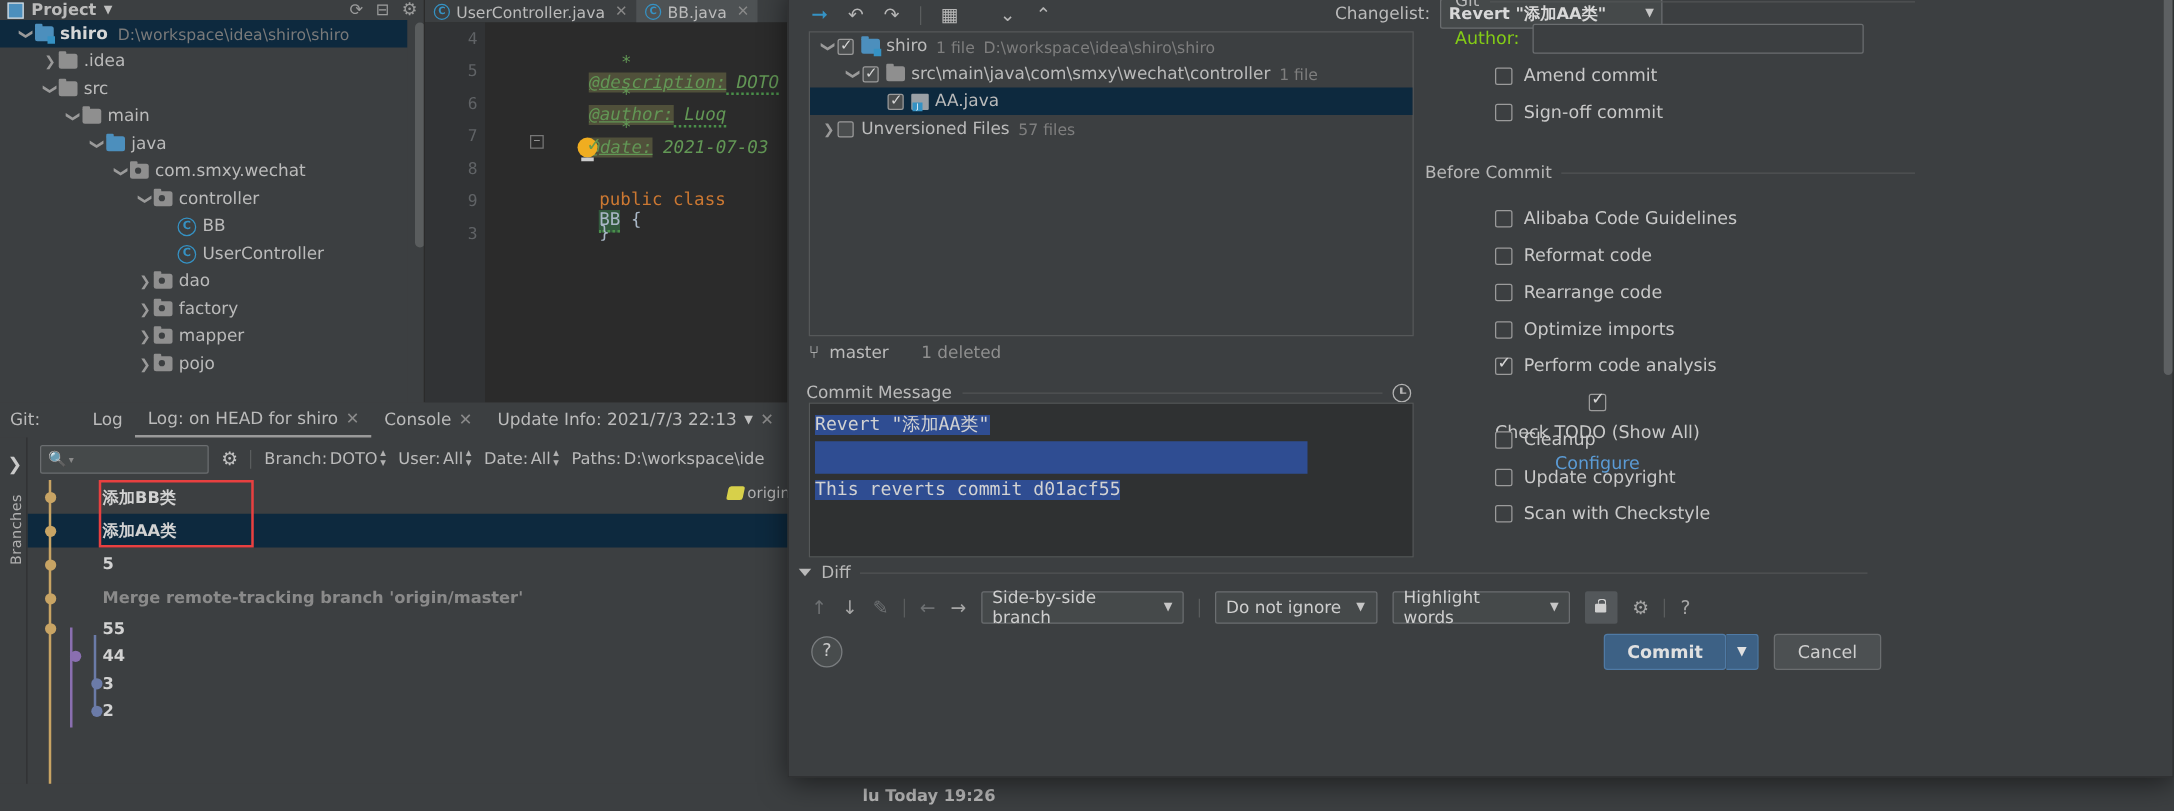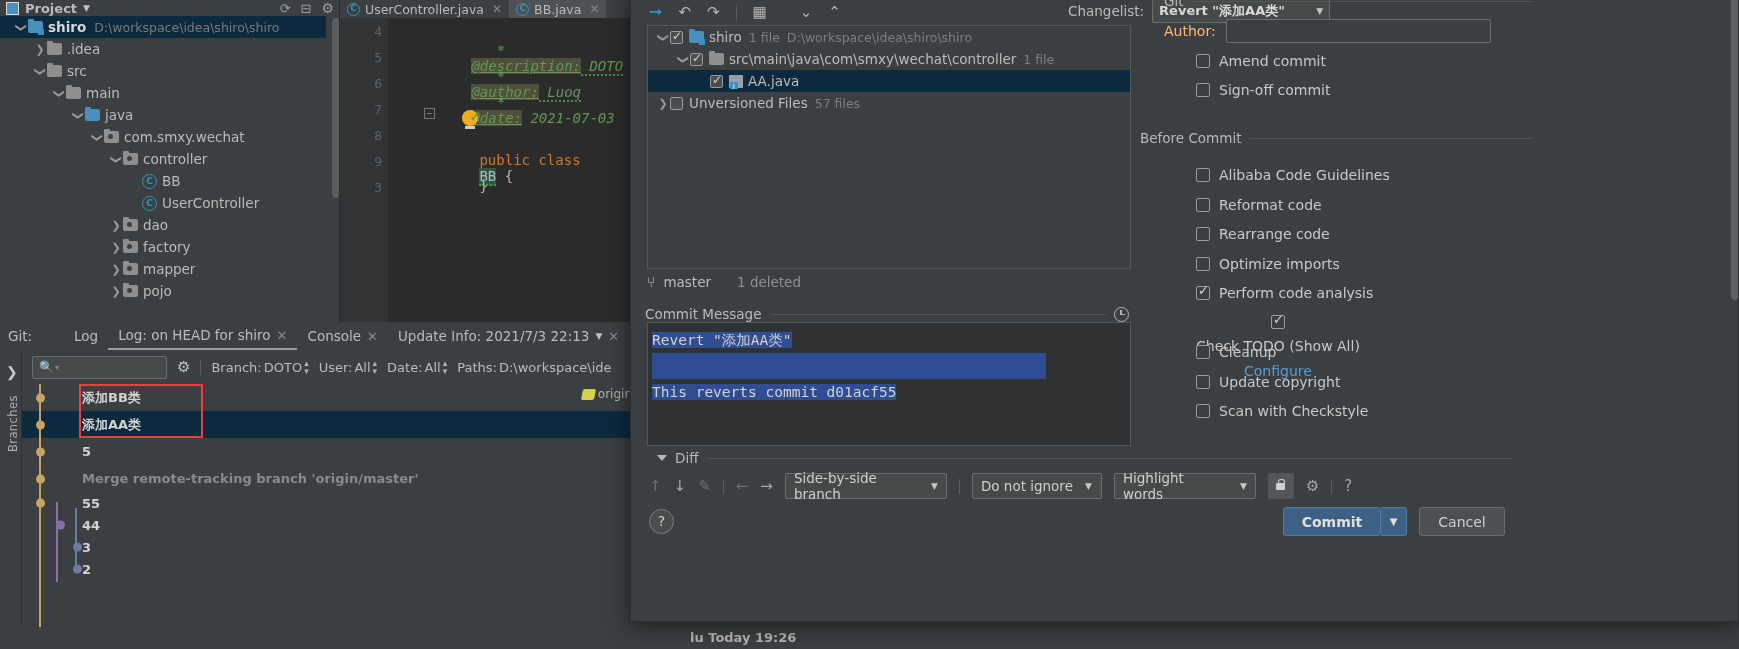--- a/index.html
+++ b/index.html
@@ -133,21 +133,21 @@
   .cm-rule { flex:1; height:1px; background:#515455; }
   .clock { width:15px; height:15px; border:1.6px solid #b3b3b3; border-radius:50%; position:relative; flex:0 0 15px;}
   .clock:after{content:"";position:absolute;left:5px;top:2px;width:1.5px;height:5px;background:#b3b3b3;}
   .clock:before{content:"";position:absolute;left:6px;top:6px;width:4px;height:1.5px;background:#b3b3b3;}
 
   .cm-area { position:absolute; left:16px; top:331px; width:484px; height:124px; background:#2f3132; border:1px solid #555859;
              font-family:"DejaVu Sans Mono","Liberation Mono",monospace; font-size:14.5px; padding:4px 0 0 4px; overflow:hidden;}
   .cm-l { height:26px; line-height:26px; white-space:pre; color:#d2d2d2;}
   .cm-sel { background:#2f4d92; }
 
-  .diff-header { position:absolute; left:26px; top:459px; width:855px; display:flex; align-items:center; gap:8px;}
+  .diff-header { position:absolute; left:8px; top:459px; width:855px; display:flex; align-items:center; gap:8px;}
   .tri { width:0;height:0;border-left:5px solid transparent;border-right:5px solid transparent;border-top:6px solid #b9b9b9;}
 
   .diff-toolbar { position:absolute; left:18px; top:482px; display:flex; align-items:center; gap:12px;}
   .dt-ico { color:#a6a6a6; font-size:15px; }
   .dt-ico.dim { color:#6e7173; }
   .combo { height:26px; background:#45494a; border:1px solid #6b6e70; border-radius:2px; display:flex; align-items:center;
            padding:0 8px; gap:12px; font-size:13.5px; color:#cfcfcf;}
   .combo .ca { font-size:9px; color:#c6c6c6; }
   .lockbtn { width:26px; height:26px; background:#53575a; border-radius:2px; display:flex; align-items:center; justify-content:center;}
   .lock { width:9px; height:7px; background:#cfcfcf; border-radius:1px; position:relative; }
@@ -162,21 +162,21 @@
                 border-left:none; border-radius:0 3px 3px 0; color:#e0e0e0; font-size:10px; display:flex; align-items:center; justify-content:center;}
   .btn-cancel { position:absolute; left:788px; top:516px; width:86px; height:29px; background:#4c5052; border:1px solid #6b6e70;
                 border-radius:3px; color:#cfcfcf; font-size:14px; display:flex; align-items:center; justify-content:center;}
 
   
   .rcol { position:absolute; left:505px; top:0; width:604px; height:632px; }
   .sect-head { position:absolute; display:flex; align-items:center; gap:8px; width:368px;}
   .sect-title { font-size:13.5px; color:#b8b8b8; white-space:nowrap;}
   .sect-rule { flex:1; height:1px; background:#515455; }
   .author-row { position:absolute; left:28px; top:28px; display:flex; align-items:center; gap:10px;}
-  .author-label { font-size:14px; color:#fdba74;}
+  .author-label { font-size:14px; color:#84cc16;}
   .author-input { width:265px; height:24px; background:#3c3f41; border:1px solid #6b6e70; border-radius:2px;}
   .opt { position:absolute; display:flex; align-items:center; gap:9px; font-size:14px; color:#c9c9c9; white-space:nowrap;}
   .ocb { width:14px; height:14px; border:1px solid #9b9b9b; background:#3c3f41; border-radius:2px; position:relative; flex:0 0 14px;}
   .ocb.on:after { content:"✓"; position:absolute; left:1px; top:-4px; font-size:13px; color:#d6d6d6;}
   .link { color:#5b9bd5; }
   .rcol-scroll { position:absolute; right:2px; top:4px; width:7px; height:305px; background:#5d6062; border-radius:4px;}
 </style>
 </head>
 <body>
 

